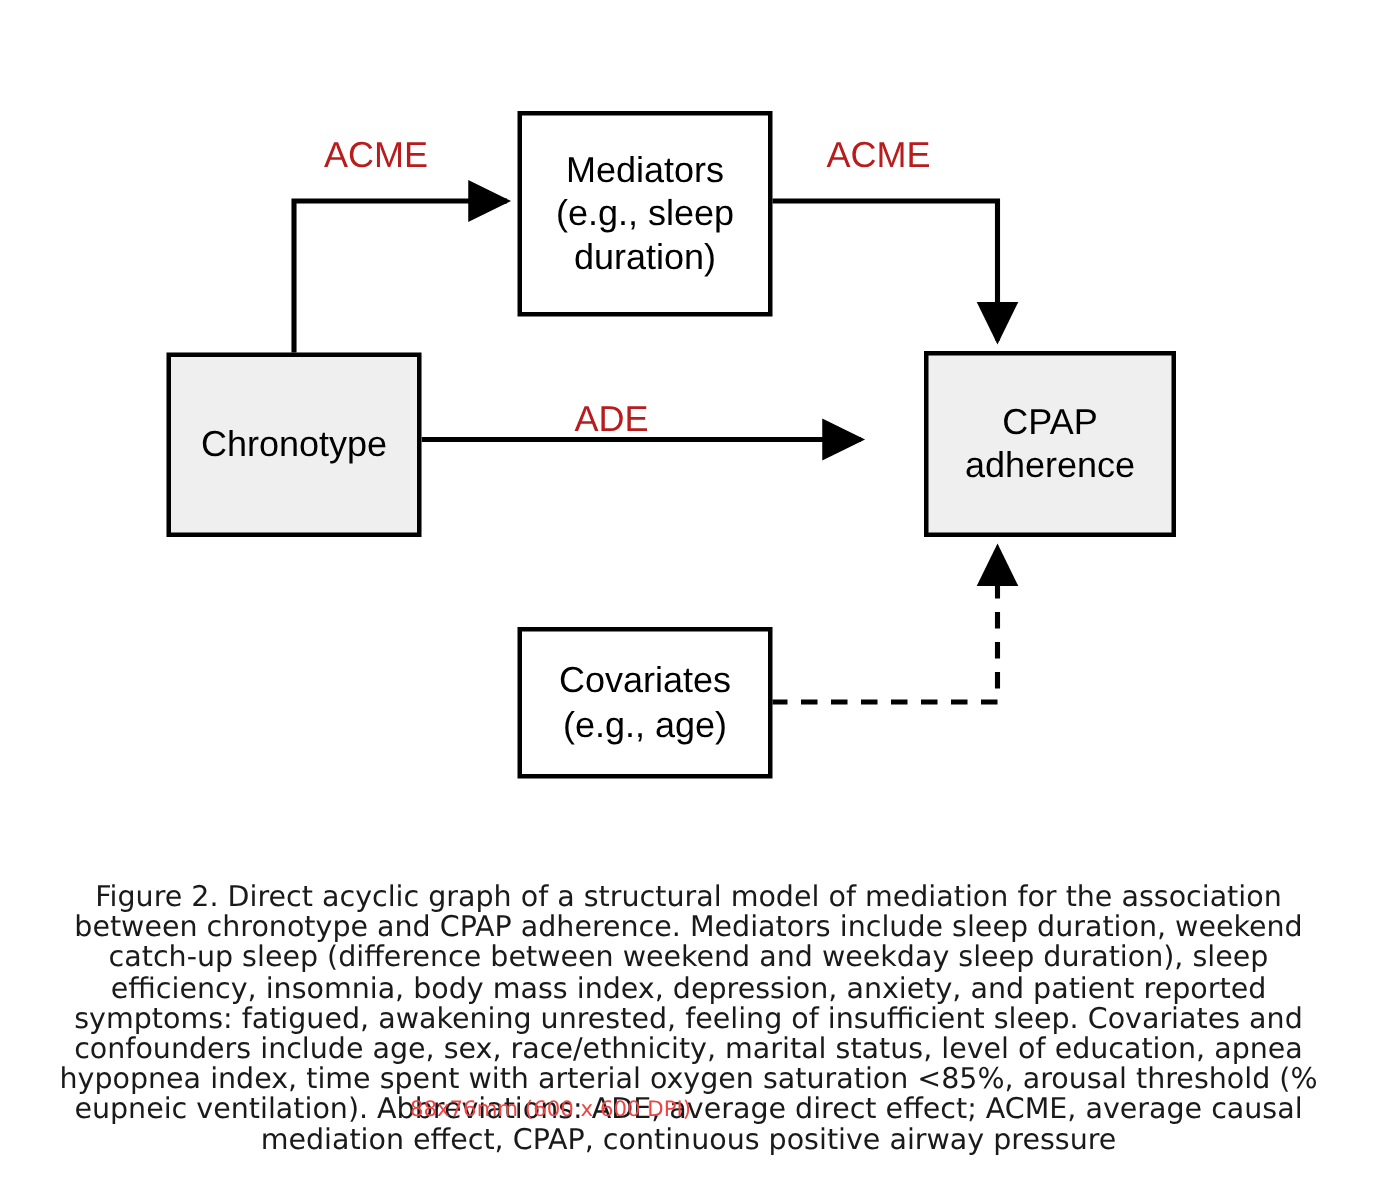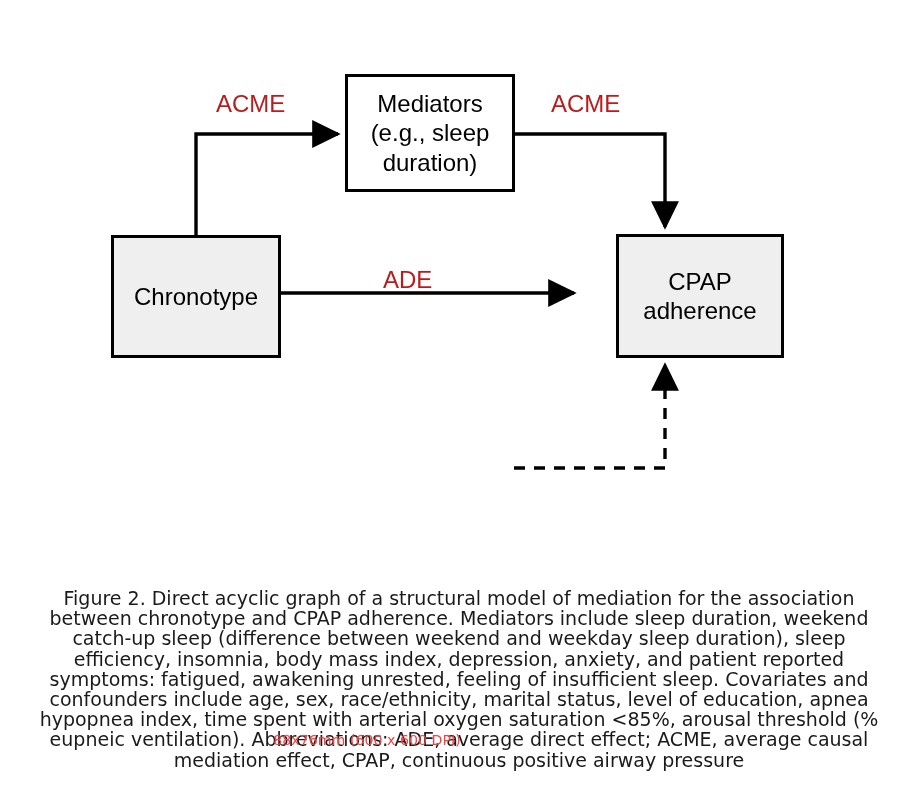--- a/index.html
+++ b/index.html
@@ -53,21 +53,21 @@
   }
   .node-box .node-label {
     display: block;
     width: 100%;
     white-space: pre-line;
   }
   .fill-gray { background: #efefef; }
   .fill-white { background: #ffffff; }
 
   #node-chronotype { left: 111px; top: 235px; width: 170px; height: 123px; }
-  #node-mediators  { left: 345px; top: 74px;  width: 170px; height: 118px; }
+  #node-mediators  { left: 345px; top: 74px;  width: 170px; height: 137px; }
   #node-cpap       { left: 581px; top: 234px; width: 168px; height: 124px; margin-left: 35px; }
   #node-covariates { left: 345px; top: 418px; width: 170px; height: 101px; }
 
   .edge-label {
     position: absolute;
     font-family: "Liberation Sans", sans-serif;
     font-size: 24px;
     line-height: 1;
     color: #b91c1c;
     white-space: nowrap;
@@ -136,20 +136,24 @@
       <span class="node-label">Mediators
 (e.g., sleep
 duration)</span>
     </div>
 
     <div class="node-box fill-gray" id="node-cpap">
       <span class="node-label">CPAP
 adherence</span>
     </div>
 
+    <div class="node-box fill-white" id="node-covariates">
+      <span class="node-label">Covariates
+(e.g., age)</span>
+    </div>
 
     <span class="edge-label" id="label-acme-left">ACME</span>
 
     <span class="edge-label" id="label-acme-right">ACME</span>
 
     <span class="edge-label" id="label-ade">ADE</span>
 
   </div>
 
   <div id="caption-block">

